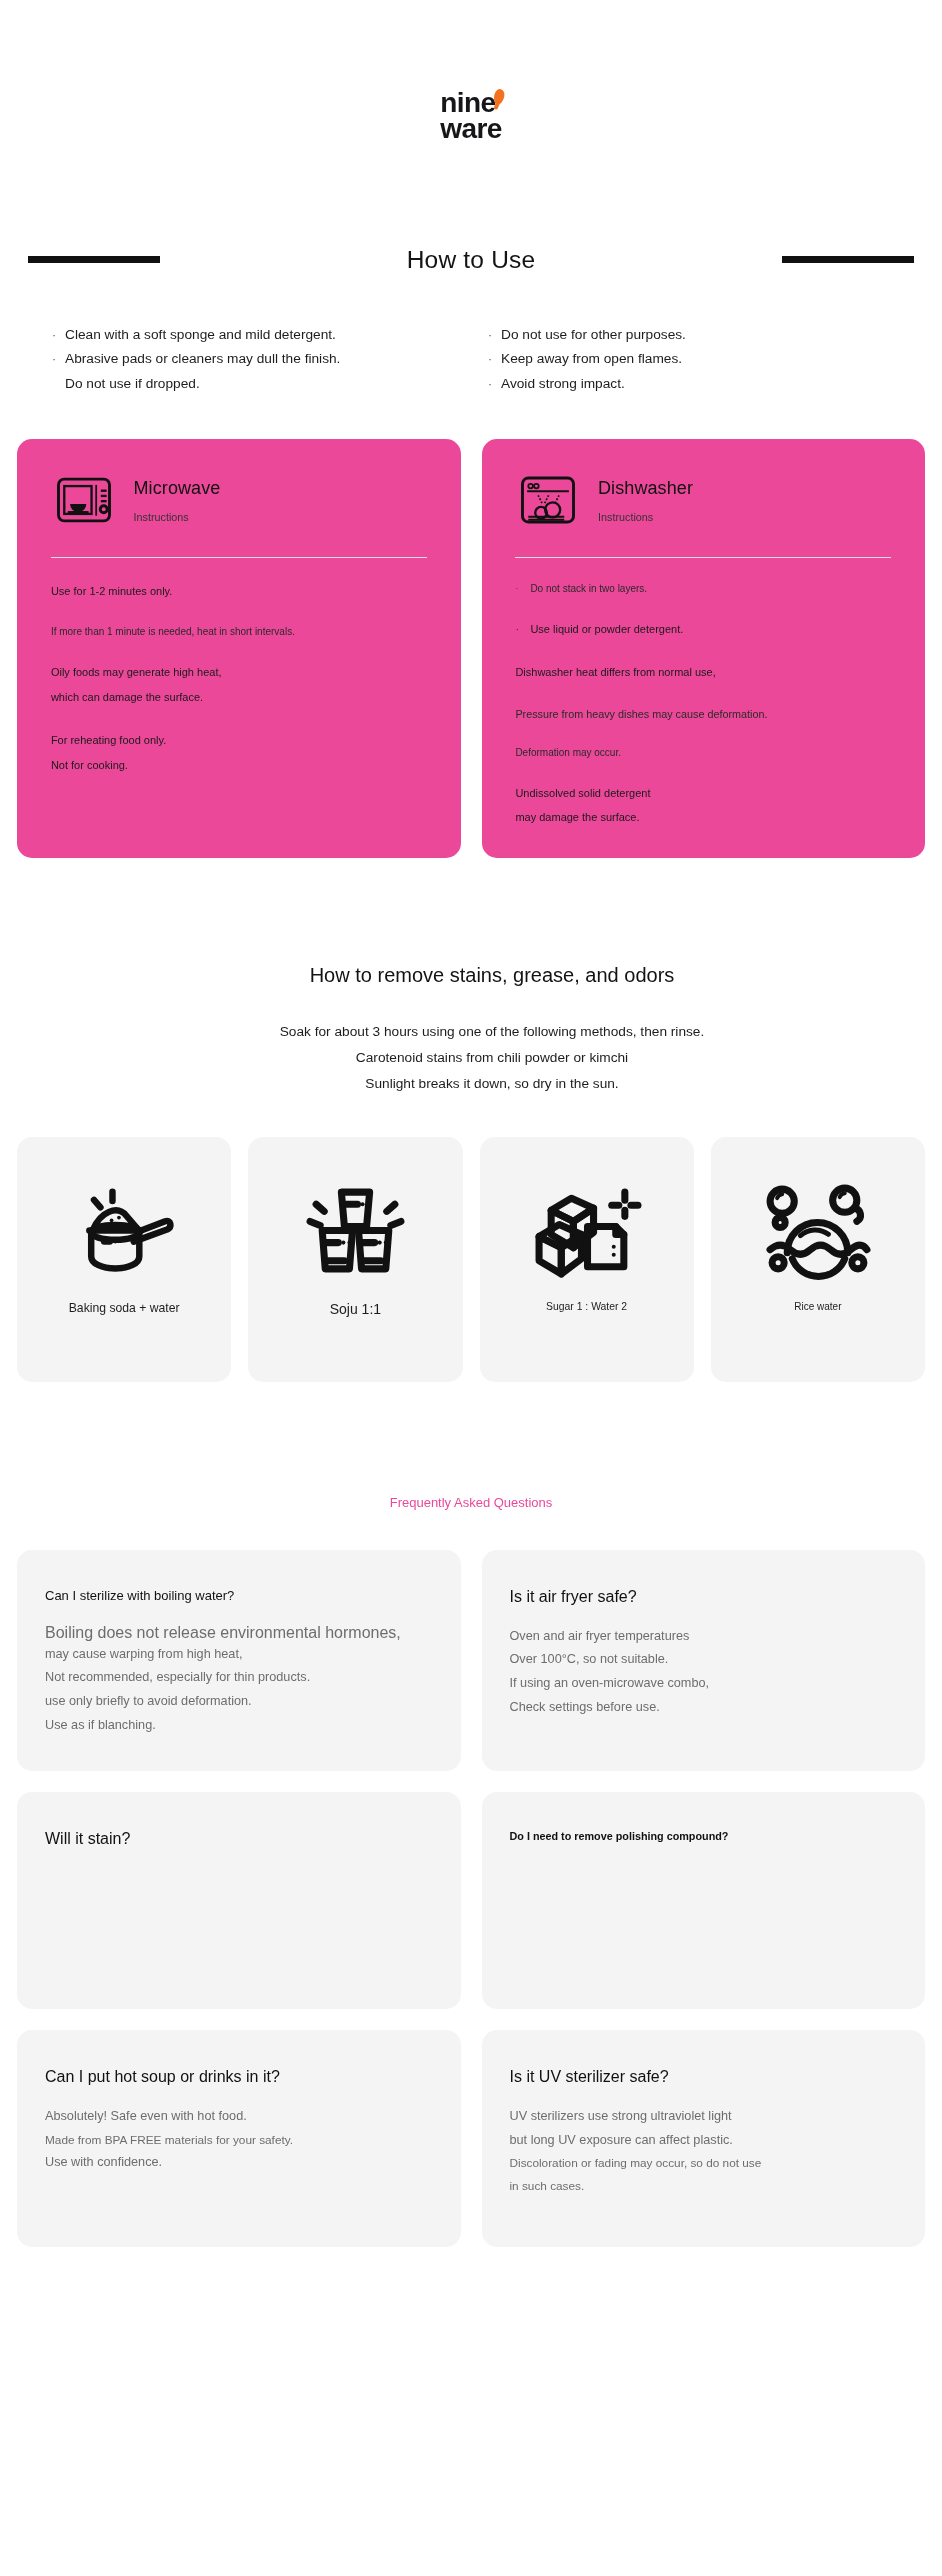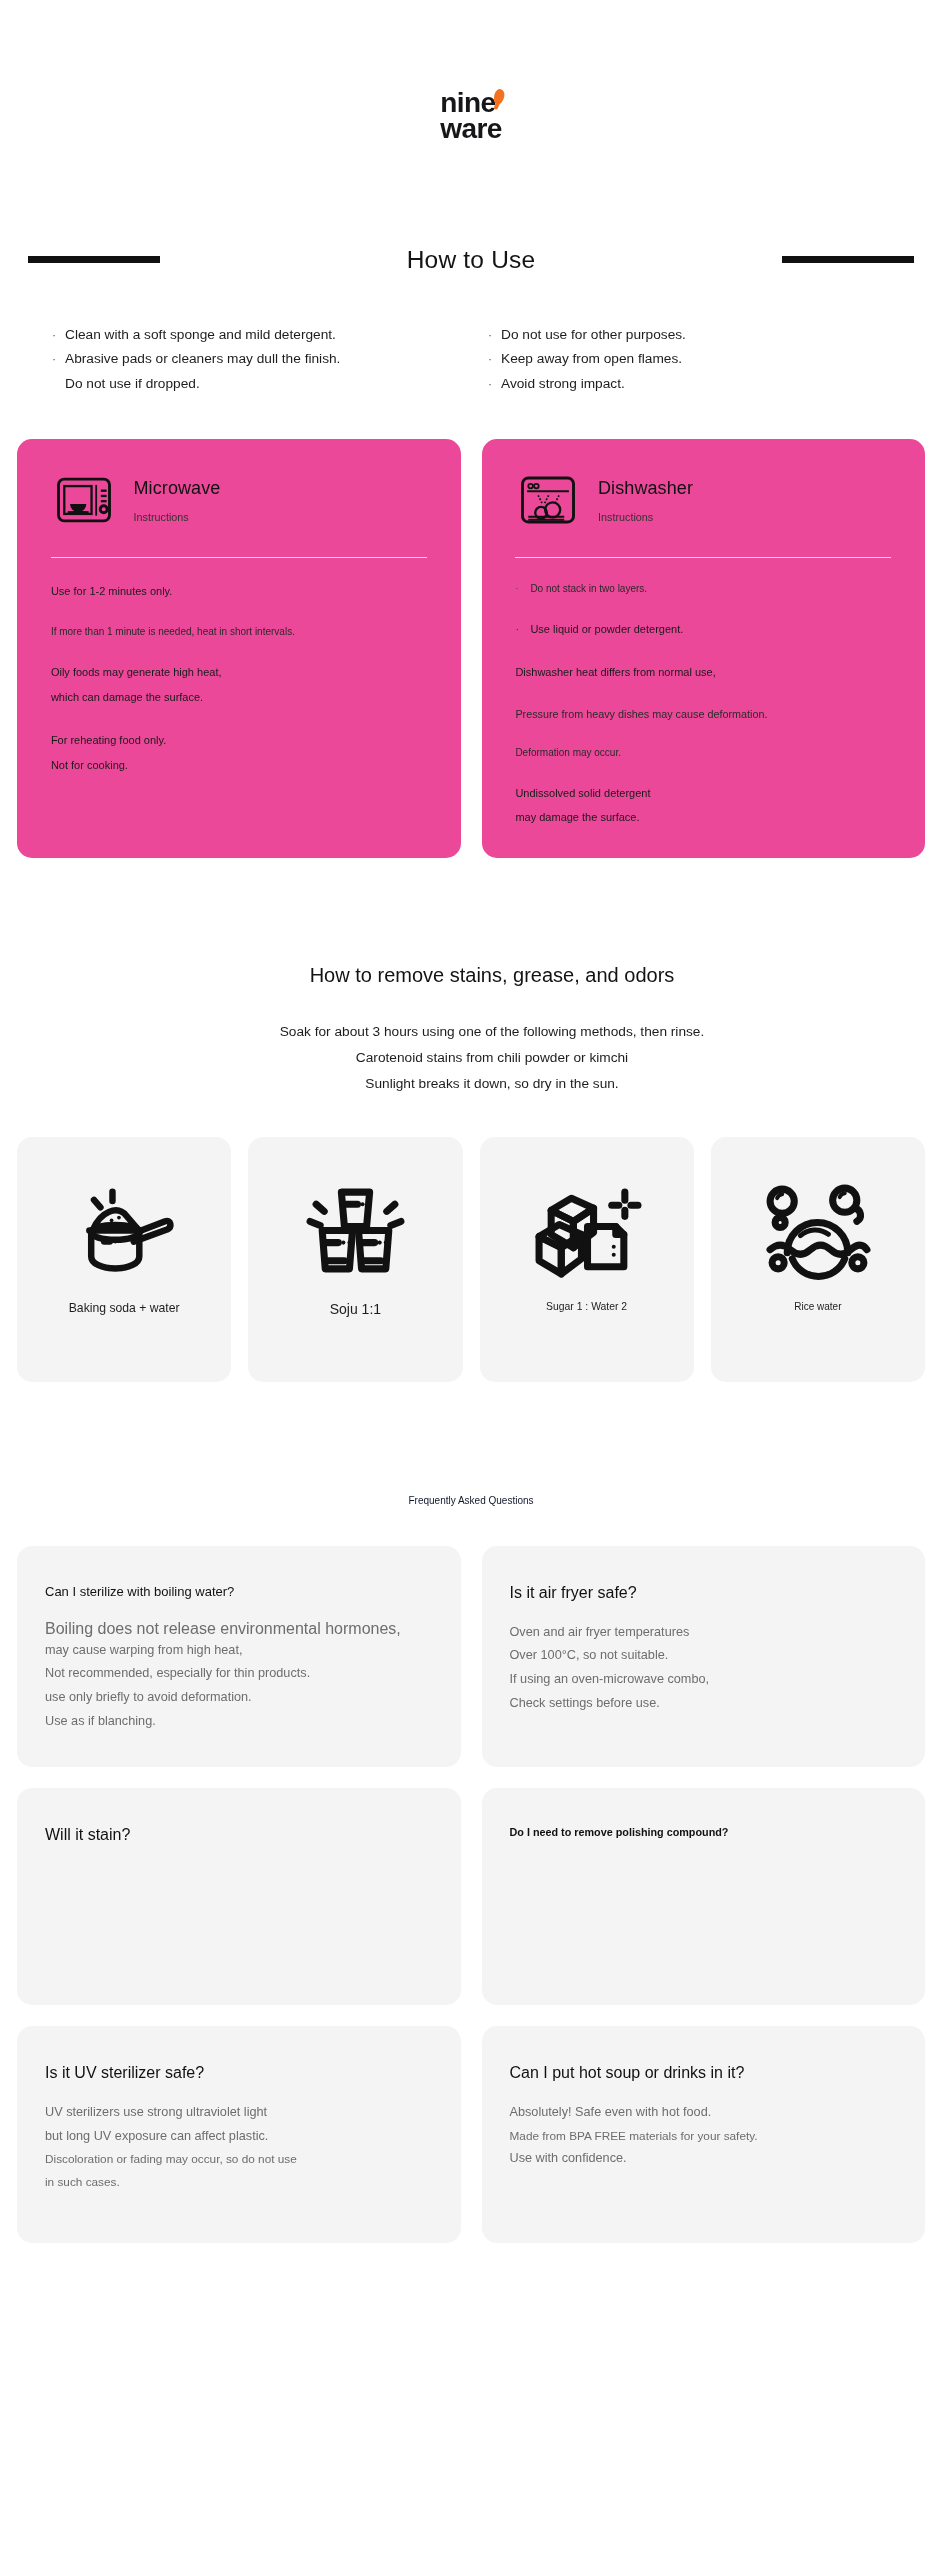--- a/index.html
+++ b/index.html
@@ -90,21 +90,21 @@
     align-items: center; justify-content: flex-start; padding-top: 38px;
   }
   .method-icon { width: 111px; height: 111px; }
   .method-label { margin-top: 15px; color: #1d1d1d; text-align: center; }
   .ml-lg { font-size: 12.2px; }
   .ml-md { font-size: 14px; }
   .ml-sm { font-size: 10.4px; }
   .ml-xs { font-size: 10px; }
 
   
-  .faq-title { margin-top: 113px; text-align: center; font-size: 10px; color: #0f172a; }
+  .faq-title { margin-top: 113px; text-align: center; font-size: 13px; color: #ec4899; }
   .faq-grid {
     display: grid; grid-template-columns: 1fr 1fr; gap: 21px;
     margin: 40px 17px 0 17px;
   }
   .faq-card {
     background: #f4f4f4; border-radius: 15px;
     padding: 38px 28px 34px 28px; min-height: 217px;
   }
   .faq-q { color: #111; margin-bottom: 19px; }
   .q-lg { font-size: 16px; font-weight: 400; }
@@ -365,32 +365,32 @@
           <div class="faq-a-line a-lg">Check settings before use.</div>
         </div>
       </div>
       <div class="faq-card">
         <div class="faq-q q-lg">Will it stain?</div>
       </div>
       <div class="faq-card">
         <div class="faq-q q-sm">Do I need to remove polishing compound?</div>
       </div>
       <div class="faq-card">
+        <div class="faq-q q-lg">Can I put hot soup or drinks in it?</div>
+        <div>
+          <div class="faq-a-line a-lg">Absolutely! Safe even with hot food.</div>
+          <div class="faq-a-line a-md">Made from BPA FREE materials for your safety.</div>
+          <div class="faq-a-line a-lg">Use with confidence.</div>
+        </div>
+      </div>
+      <div class="faq-card">
         <div class="faq-q q-lg">Is it UV sterilizer safe?</div>
         <div>
           <div class="faq-a-line a-lg">UV sterilizers use strong ultraviolet light</div>
           <div class="faq-a-line a-lg">but long UV exposure can affect plastic.</div>
           <div class="faq-a-line a-md">Discoloration or fading may occur, so do not use</div>
           <div class="faq-a-line a-md">in such cases.</div>
         </div>
       </div>
-      <div class="faq-card">
-        <div class="faq-q q-lg">Can I put hot soup or drinks in it?</div>
-        <div>
-          <div class="faq-a-line a-lg">Absolutely! Safe even with hot food.</div>
-          <div class="faq-a-line a-md">Made from BPA FREE materials for your safety.</div>
-          <div class="faq-a-line a-lg">Use with confidence.</div>
-        </div>
-      </div>
     </div>
   <div class="faq-bottom-pad"></div>
 </div>
 
 
 </body></html>

